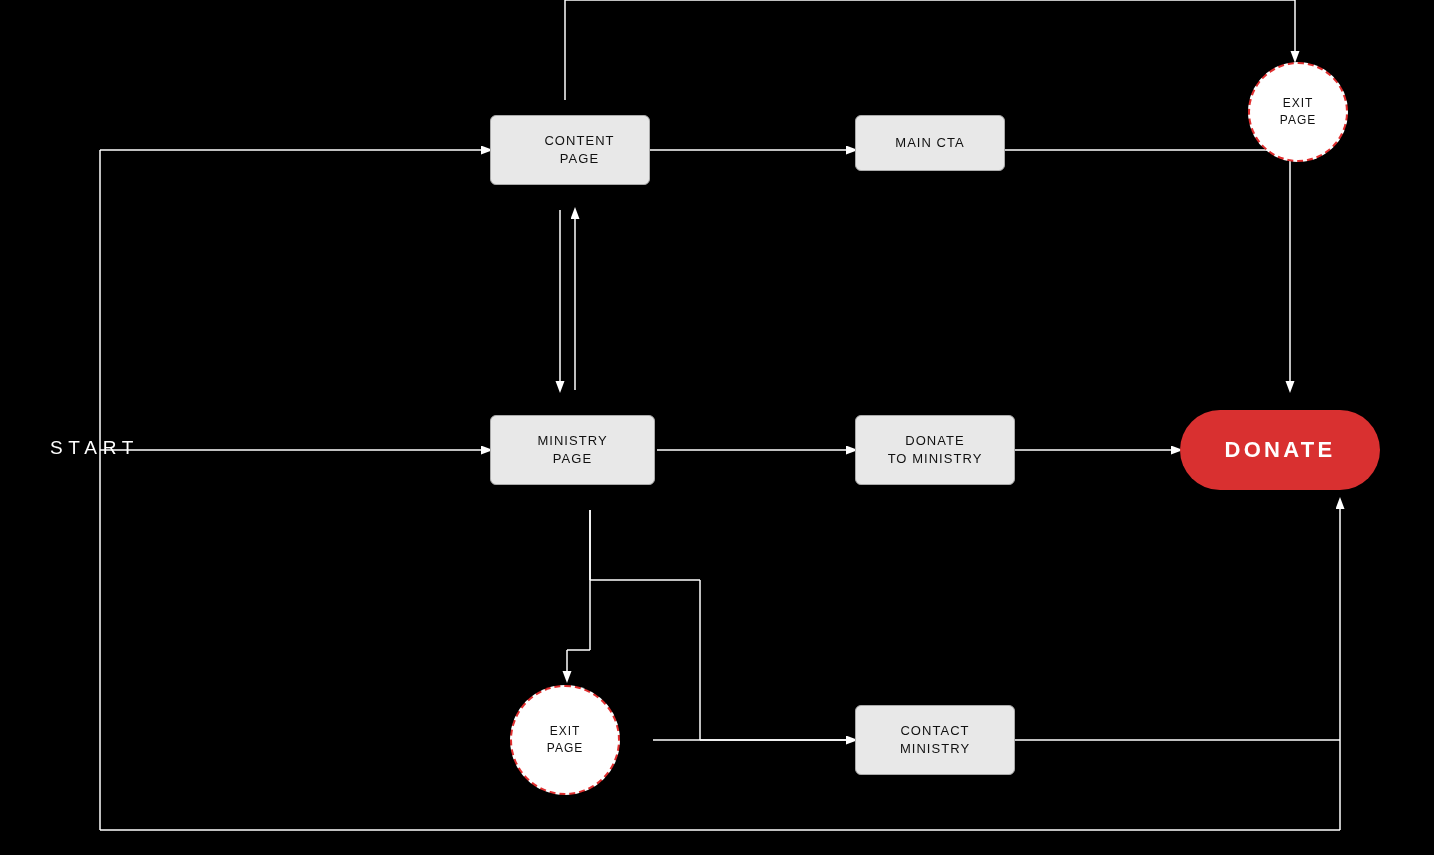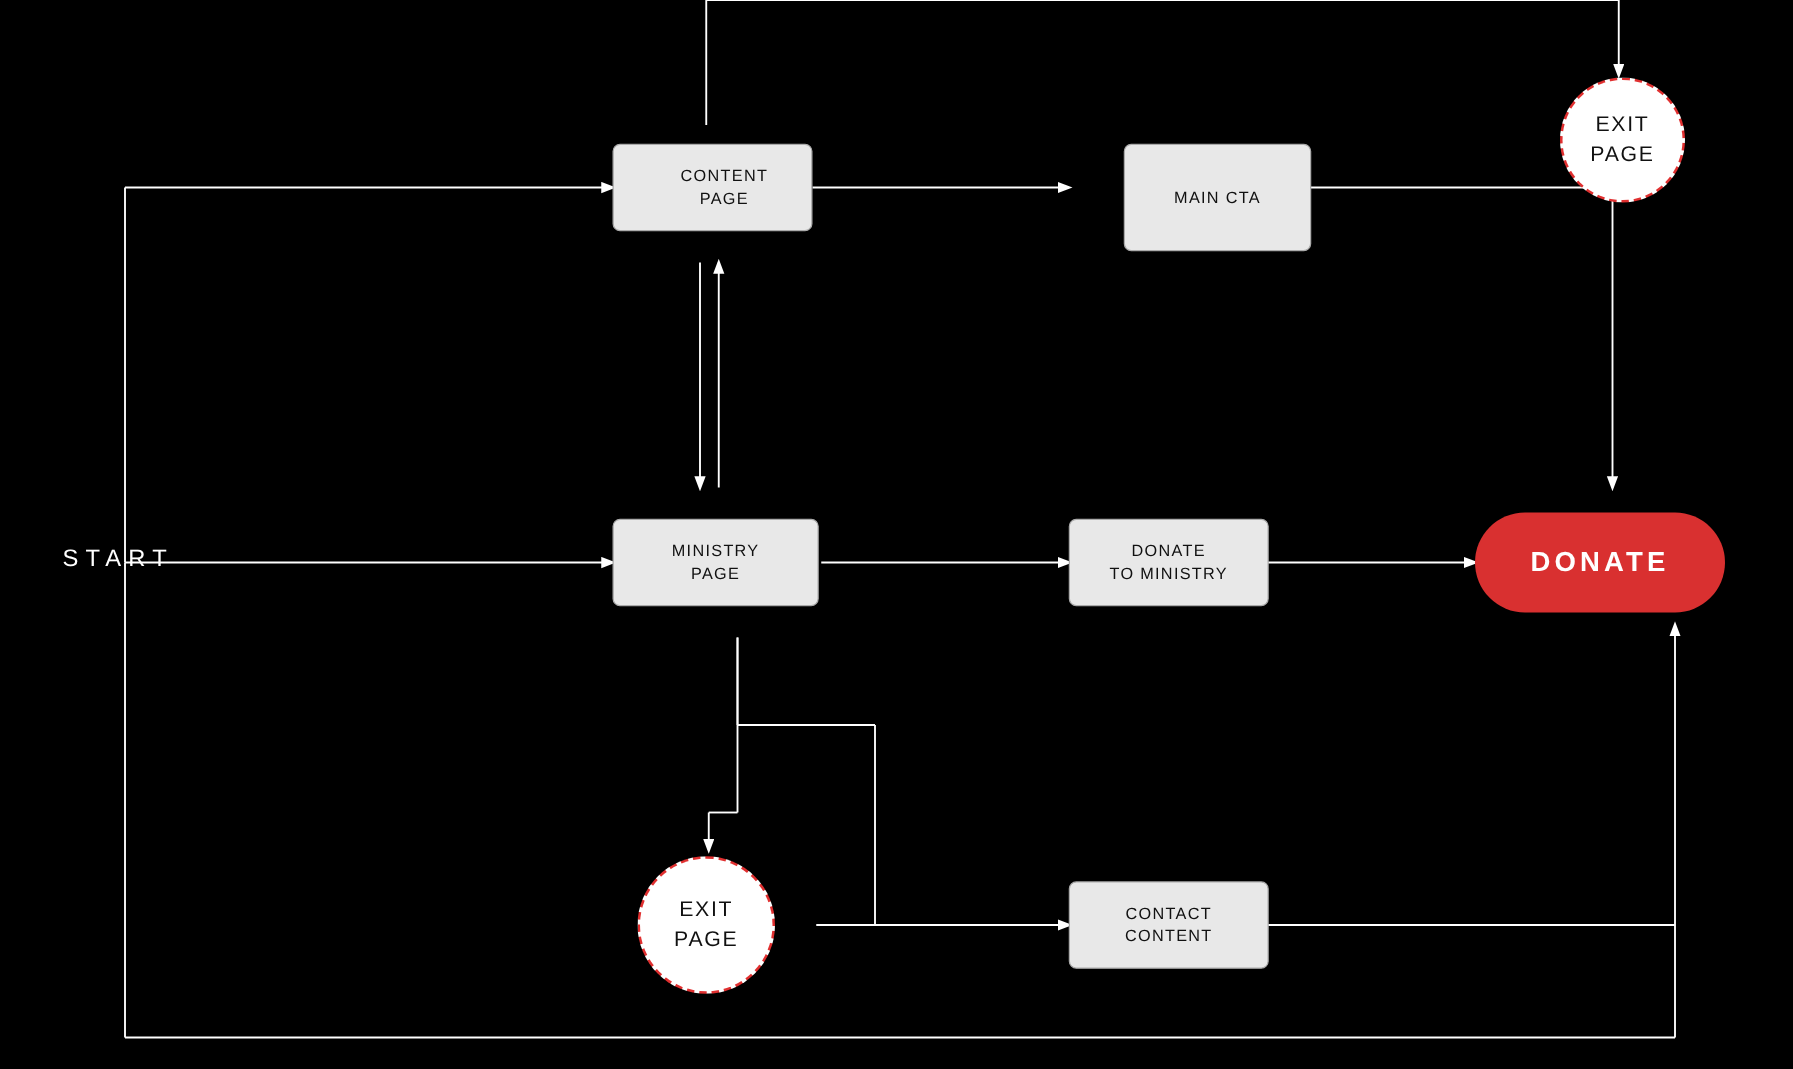--- a/index.html
+++ b/index.html
@@ -35,21 +35,21 @@
     }
     .node-circle {
       position: absolute;
       background: #fff;
       border: 2.5px dashed #e03030;
       border-radius: 50%;
       display: flex;
       align-items: center;
       justify-content: center;
       text-align: center;
-      font-size: 17px;
+      font-size: 12px;
       font-weight: 500;
       letter-spacing: 0.08em;
       color: #111;
       line-height: 1.4;
     }
     .node-donate {
       position: absolute;
       background: #d93030;
       border-radius: 50px;
       display: flex;
@@ -140,21 +140,21 @@
 
   </svg>
 
   <span class="label-text" style="left: 50px; top: 437px; font-size:19px; letter-spacing:0.3em;">START</span>
 
   <div class="node-rect" style="left: 490px; top: 115px; width: 160px; height: 70px; padding-left: 19px;">
     <span style="white-space:pre;">CONTENT
 PAGE</span>
   </div>
 
-  <div class="node-rect" style="left: 855px; top: 115px; width: 150px; height: 86px; margin-left: 44px;">
+  <div class="node-rect" style="left: 855px; top: 115px; width: 150px; height: 56px;">
     <span>MAIN CTA</span>
   </div>
 
   <div class="node-circle" style="left: 1248px; top: 62px; width: 100px; height: 100px;">
     <span style="white-space:pre;">EXIT
 PAGE</span>
   </div>
 
   <div class="node-rect" style="left: 490px; top: 415px; width: 165px; height: 70px;">
     <span style="white-space:pre;">MINISTRY
@@ -170,16 +170,16 @@
     <span>DONATE</span>
   </div>
 
   <div class="node-circle" style="left: 510px; top: 685px; width: 110px; height: 110px;">
     <span style="white-space:pre;">EXIT
 PAGE</span>
   </div>
 
   <div class="node-rect" style="left: 855px; top: 705px; width: 160px; height: 70px;">
     <span style="white-space:pre;">CONTACT
-CONTENT</span>
+MINISTRY</span>
   </div>
 
 </div>
 
 </body></html>

